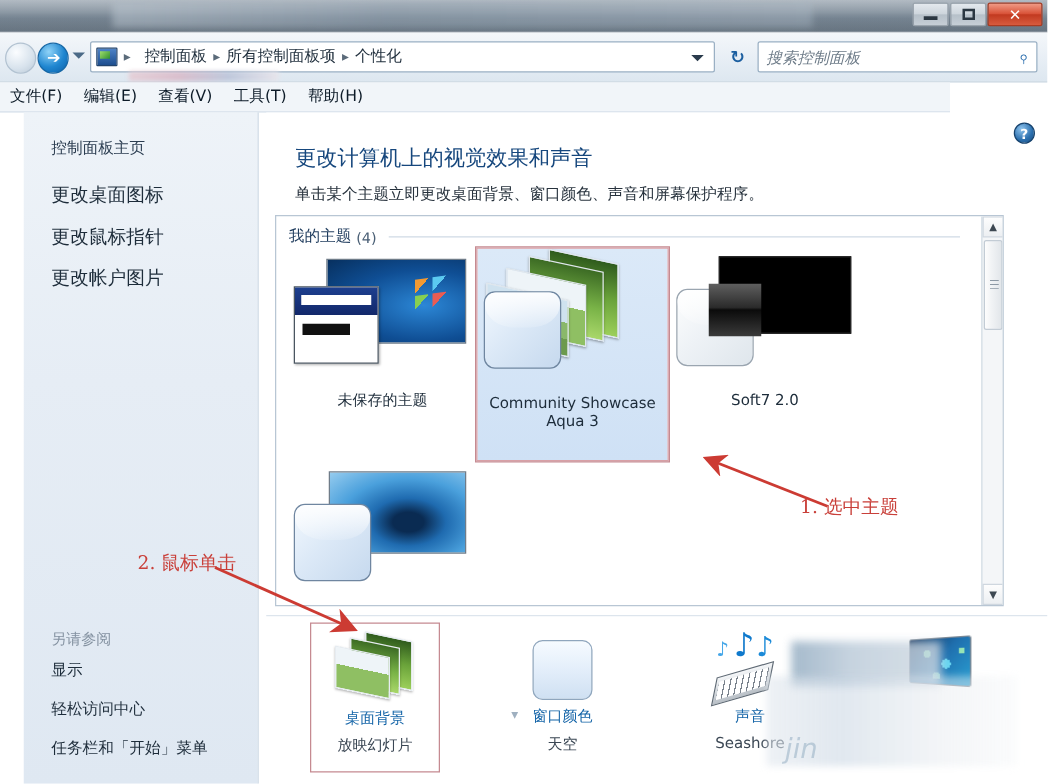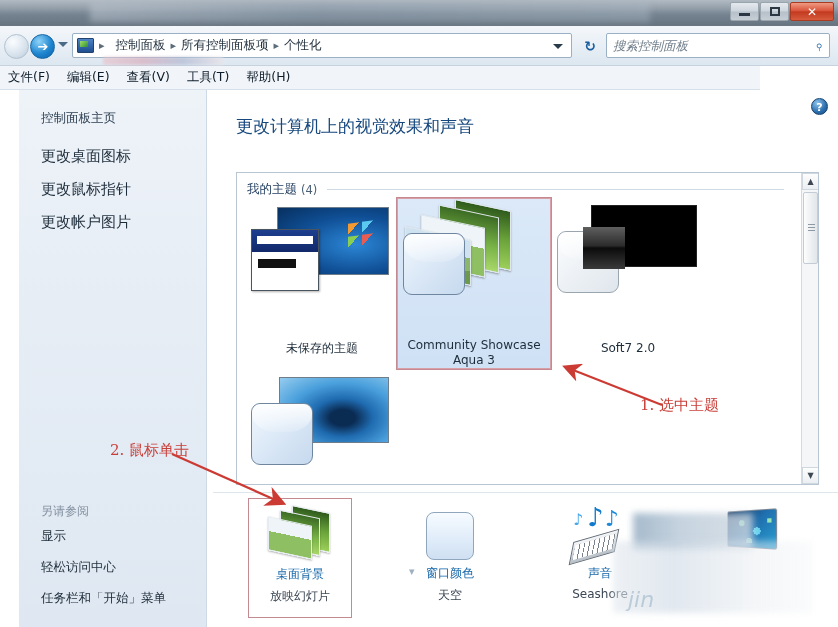--- a/index.html
+++ b/index.html
@@ -139,35 +139,35 @@
     position: absolute; right: 10px; top: 8px; width: 17px; height: 17px; border-radius: 50%;
     background: radial-gradient(circle at 35% 28%, #8fc4ee, #2a6ead 60%, #1b4d80);
     color: #fff; font-size: 11px; font-weight: bold; text-align: center; line-height: 17px;
     border: 1px solid #16426d;
   }
   .page-title { position: absolute; left: 23px; top: 25px; font-size: 17px; color: #16477d; }
   .page-sub { position: absolute; left: 23px; top: 57px; font-size: 12.5px; color: #27323d; }
 
   
   .themebox {
-    position: absolute; left: 23px; top: 82px; width: 583px; height: 313px;
+    position: absolute; left: 7px; top: 82px; width: 583px; height: 313px;
     border: 1px solid #b8c6d4; background: #fff; overflow: hidden;
   }
   .group-head {
     position: absolute; left: 10px; top: 8px; right: 34px;
     display: flex; align-items: center;
   }
   .group-head .gtxt { font-size: 12.5px; color: #1d3a5c; white-space: nowrap; }
   .group-head .gcnt { font-size: 11.5px; color: #4a5f75; margin-left: 4px; }
   .group-head .gline { flex: 1; height: 1px; background: #cfdae5; margin-left: 10px; }
 
   .theme-grid { position: absolute; left: 8px; top: 28px; }
   .theme-cell {
     position: absolute; width: 154px; height: 165px;
-    display: flex; flex-direction: column; align-items: center; gap: 28px;
+    display: flex; flex-direction: column; align-items: center;
   }
   .theme-cell.selected {
     background: linear-gradient(to bottom,#dbe9f8,#cfe1f5);
     border: 1px solid #d8a0a6; outline: 1px solid #c58a91;
   }
   .thumb-wrap { position: relative; width: 150px; height: 110px; }
   .theme-label {
     font-size: 12px; color: #1d2c3a; text-align: center; line-height: 1.25;
     width: 150px; margin-top: 2px;
   }
@@ -412,20 +412,21 @@
     <div class="side-see-links">
       <div class="side-see-link">显示</div>
       <div class="side-see-link">轻松访问中心</div>
       <div class="side-see-link">任务栏和「开始」菜单</div>
     </div>
   </div>
 
   <div class="content">
     <div class="help-icon">?</div>
     <div class="page-title">更改计算机上的视觉效果和声音</div>
+    <div class="page-sub">单击某个主题立即更改桌面背景、窗口颜色、声音和屏幕保护程序。</div>
 
     <div class="themebox">
       <div class="group-head">
         <span class="gtxt">我的主题</span>
         <span class="gcnt">(4)</span>
         <span class="gline"></span>
       </div>
 
       <div class="theme-grid">
 

